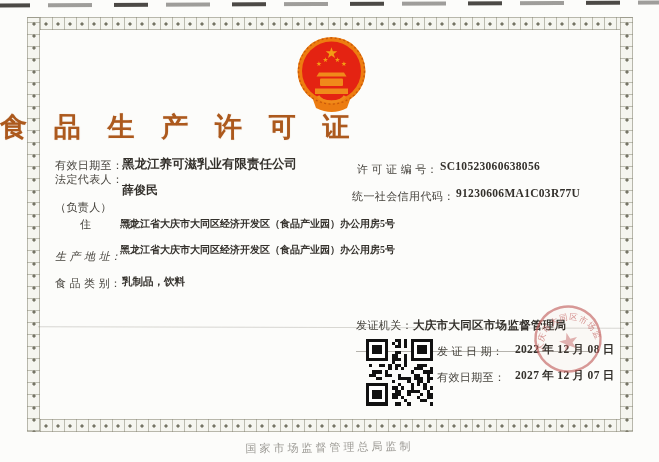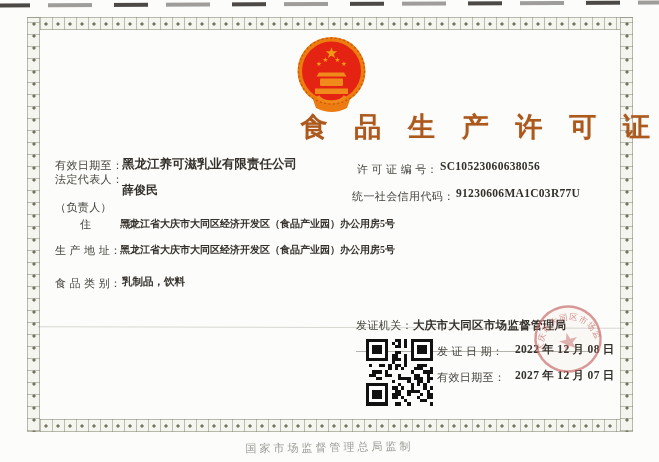--- a/index.html
+++ b/index.html
@@ -26,21 +26,21 @@
       radial-gradient(circle at 6px 6px, #757464 1.3px, rgba(0,0,0,0) 1.9px),
       repeating-linear-gradient(0deg, rgba(133,132,114,.5) 0 1px, rgba(0,0,0,0) 1px 12px);
     background-size:12px 12px, auto;}
   .b-top{left:0;right:0;top:0;height:13px;}
   .b-bottom{left:0;right:0;bottom:0;height:13px;}
   .b-left{top:0;bottom:0;left:0;width:13px;}
   .b-right{top:0;bottom:0;right:0;width:13px;}
 
   .emblem{position:absolute;left:295px;top:36px;width:73px;height:77px;}
   .cert-title{
-    position:absolute;left:0;right:0;top:109px;text-align:right;
+    position:absolute;left:0;right:0;top:109px;text-align:left;
     font-size:27px;font-weight:bold;color:#ac591d;letter-spacing:9px;word-spacing:2px;
     text-shadow:0 0 1px rgba(172,89,29,.35);white-space:pre;
   }
   .lb{position:absolute;font-size:11px;color:#45423c;white-space:pre;letter-spacing:.4px;}
   .vl{position:absolute;font-weight:700;color:#34312c;white-space:pre;}
   .v13{font-size:12.5px;} .v12{font-size:12px;} .v11{font-size:11.5px;letter-spacing:.3px;text-align:right;} .v10{font-size:10px;} .v105{font-size:10.5px;}
   .fold-line{position:absolute;left:38px;top:327px;width:586px;height:1px;
     background:rgba(122,117,106,.28);transform:rotate(.15deg);}
   .issuing-row{position:absolute;left:356px;top:315px;min-width:236px;
     border-bottom:1px solid rgba(110,105,95,.5);padding-bottom:18px;}
@@ -90,21 +90,21 @@
   <span class="lb" style="left:55px;top:158px;">有效日期至：</span>
   <span class="vl v13" style="left:122px;top:156px;">黑龙江养可滋乳业有限责任公司</span>
 
   <span class="lb" style="left:55px;top:172px;">法定代表人：</span>
   <span class="vl v12" style="left:122px;top:182px;">薛俊民</span>
   <span class="lb" style="left:55px;top:200px;">（负责人）</span>
 
   <span class="lb" style="left:55px;top:217px;margin-left:25px;">住　　　所：</span>
   <span class="vl v10" style="left:120px;top:217px;">黑龙江省大庆市大同区经济开发区（食品产业园）办公用房5号</span>
 
-  <span class="lb" style="left:55px;top:243px;">生 产 地 址：</span>
+  <span class="lb" style="left:55px;top:249px;font-style:italic;">生 产 地 址：</span>
   <span class="vl v10" style="left:120px;top:243px;">黑龙江省大庆市大同区经济开发区（食品产业园）办公用房5号</span>
 
   <span class="lb" style="left:55px;top:276px;">食 品 类 别：</span>
   <span class="vl v105" style="left:122px;top:275px;">乳制品，饮料</span>
 
   <span class="lb" style="left:357px;top:162px;">许 可 证 编 号：</span>
   <span class="vl v11" style="left:440px;top:160px;">SC10523060638056</span>
 
   <span class="lb" style="left:352px;top:189px;text-align:center;">统一社会信用代码：</span>
   <span class="vl v11" style="left:456px;top:187px;">91230606MA1C03R77U</span>

